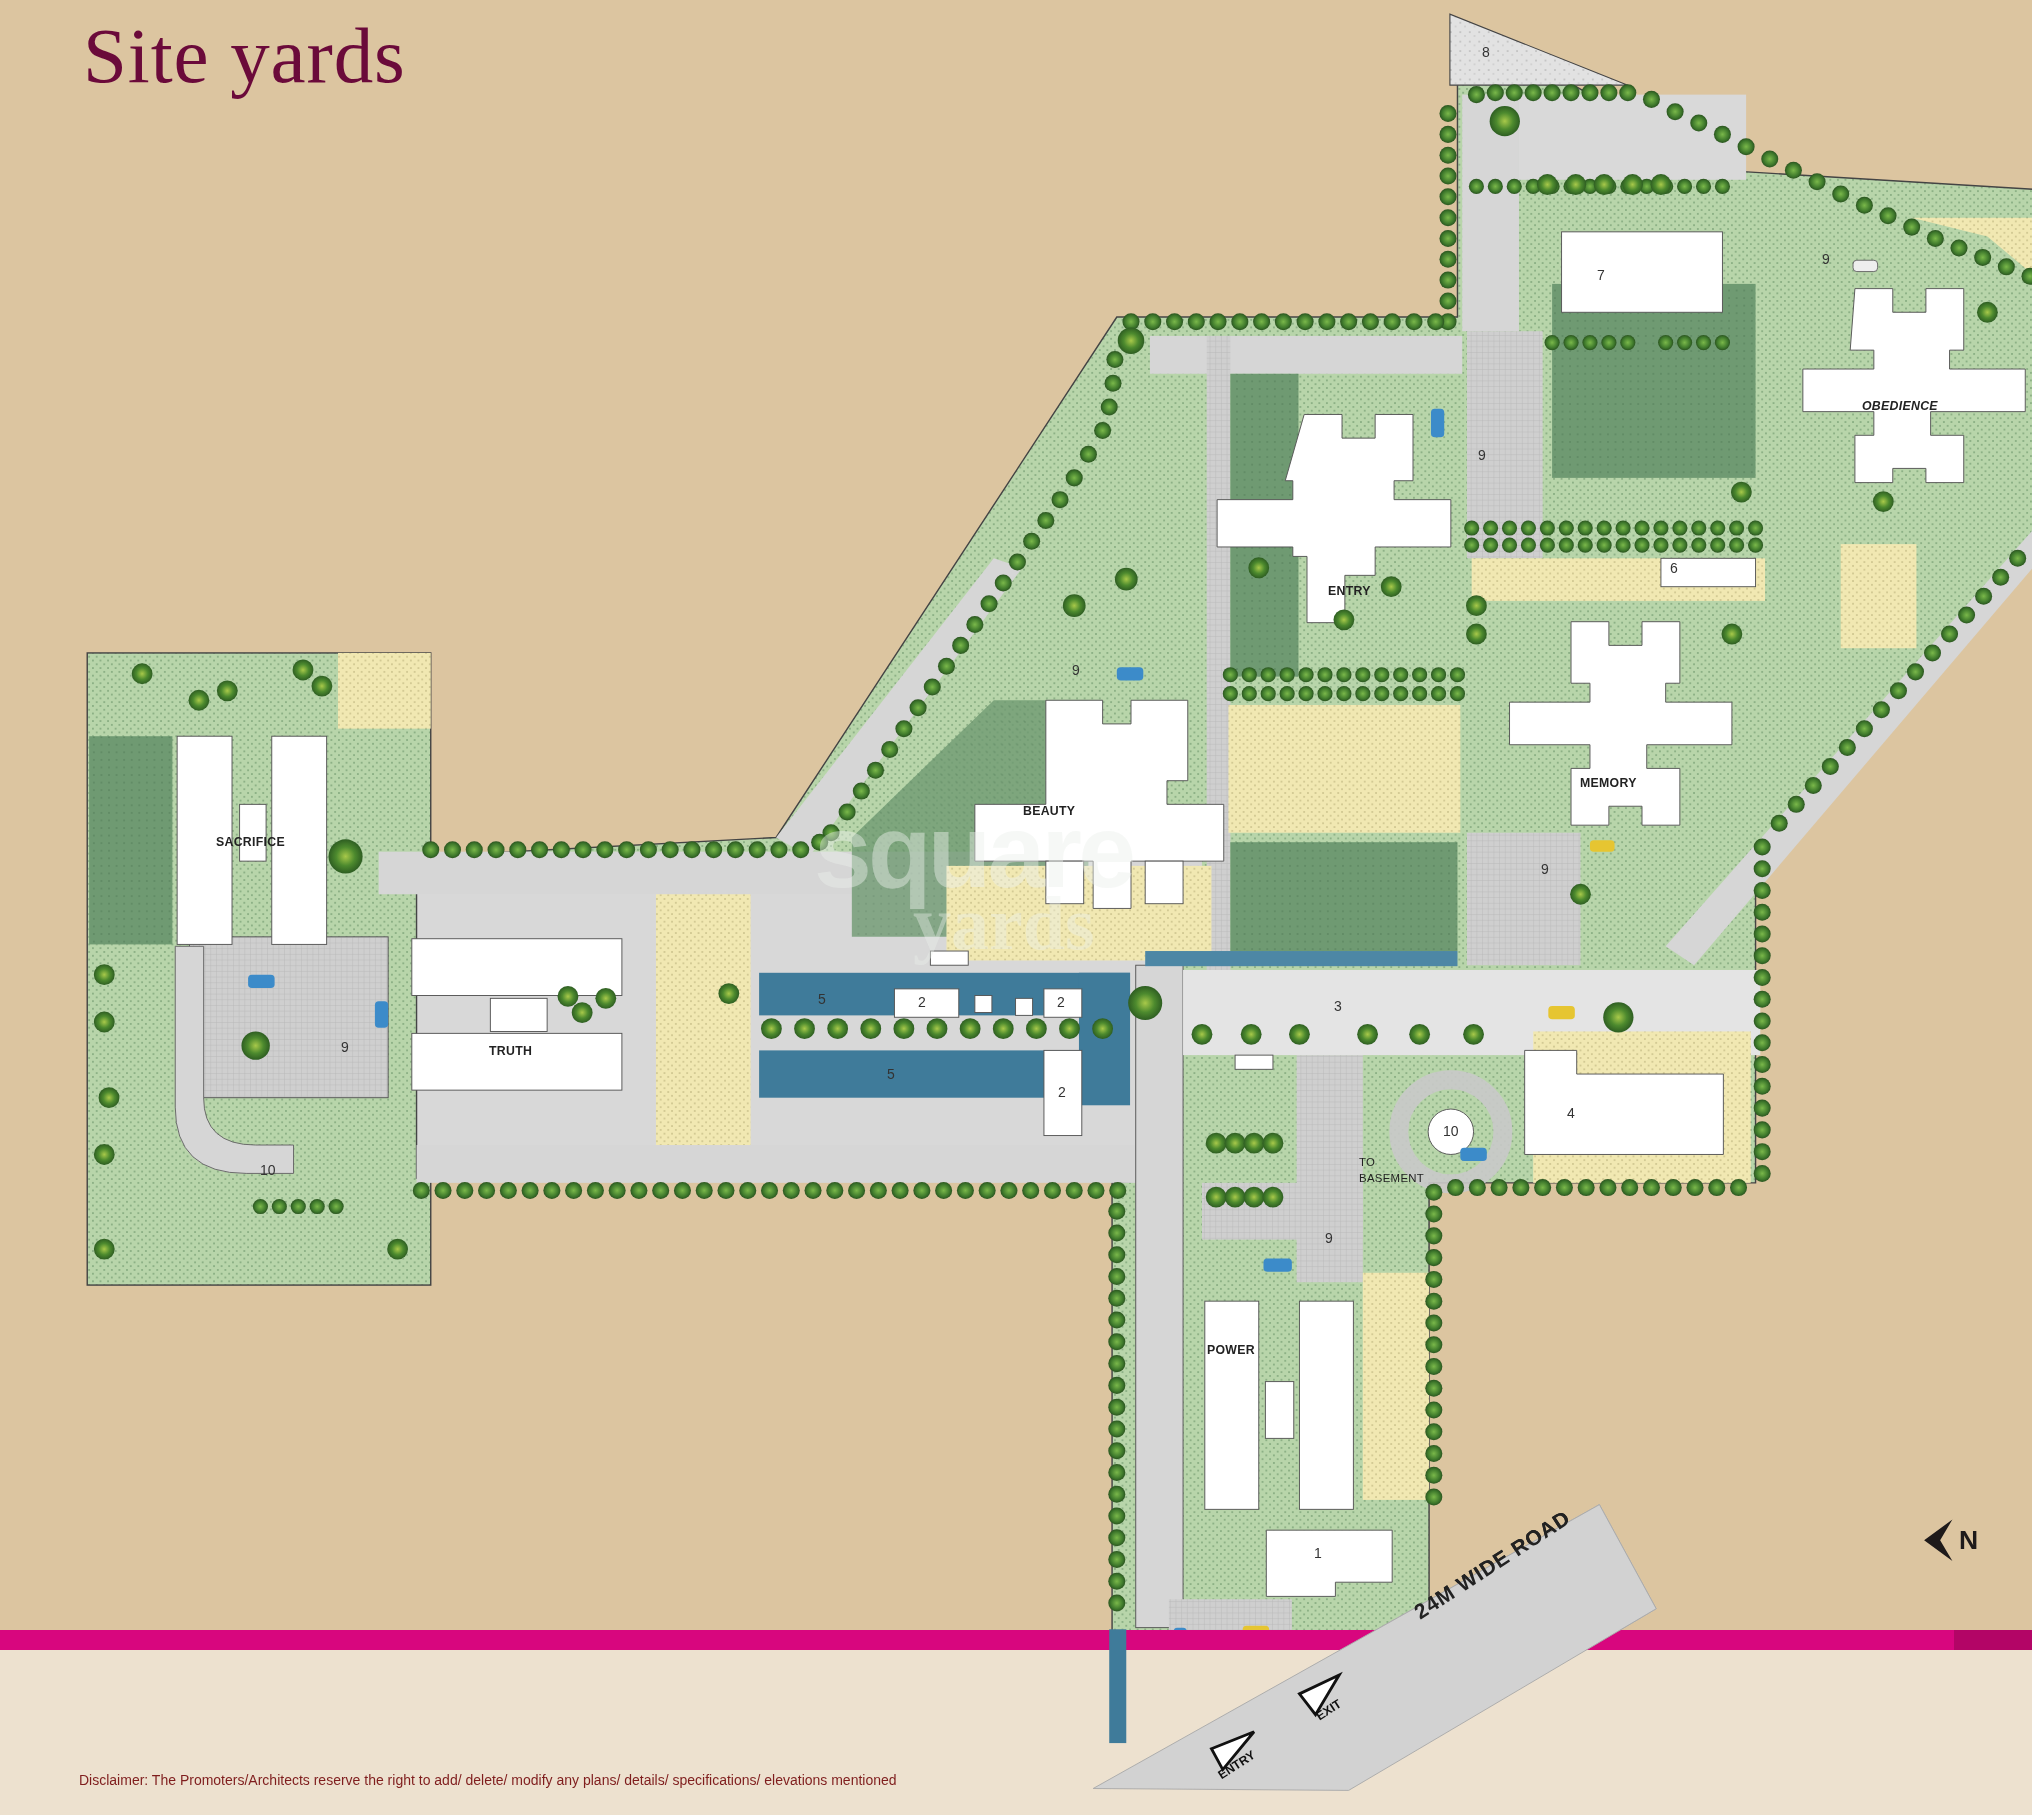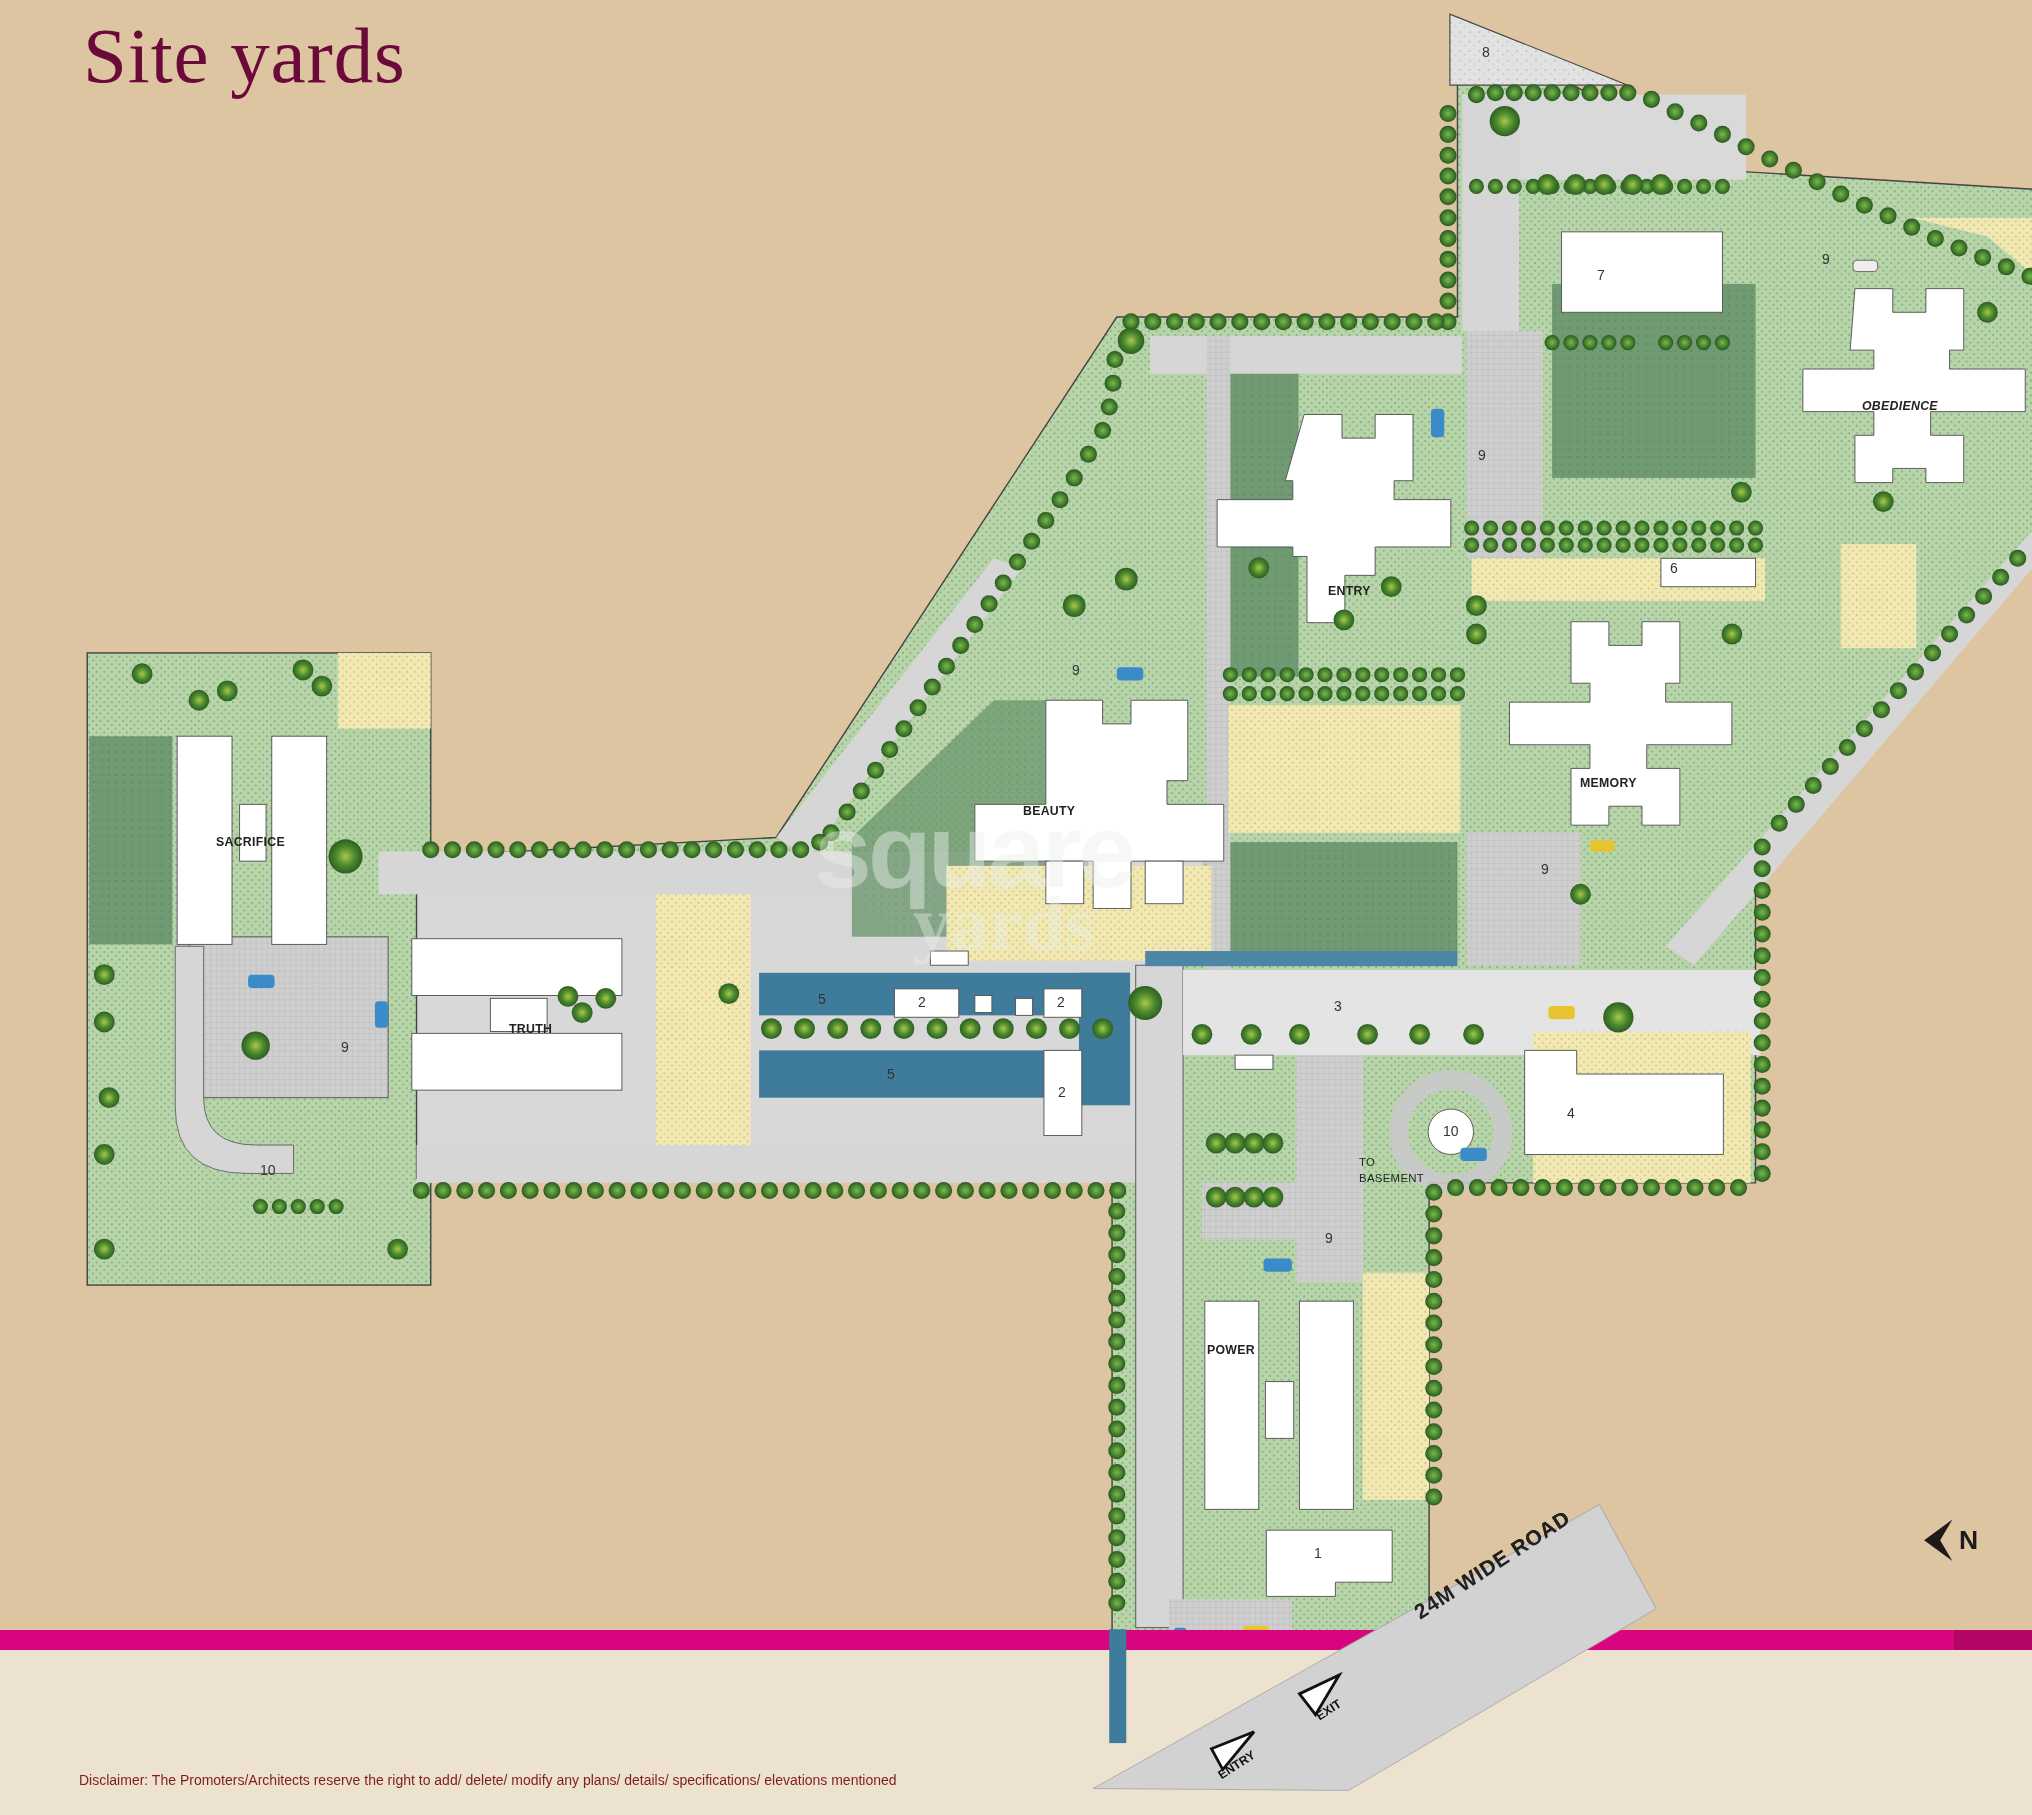--- a/index.html
+++ b/index.html
@@ -581,21 +581,21 @@
     <rect x="1313" y="1718" width="28" height="14" rx="4" fill="#e6c531"></rect>
     <rect x="1680" y="888" width="26" height="12" rx="4" fill="#e6c531"></rect>
     <rect x="1958" y="275" width="26" height="12" rx="4" fill="#eee" stroke="#666"></rect>
   </g>
 </svg>
 
 <div class="wm">square</div>
 <div class="wm2">yards</div>
 
 <div class="lbl" style="left:216px;top:835px;">SACRIFICE</div>
-<div class="lbl" style="left:489px;top:1022px;margin-left:20px;">TRUTH</div>
+<div class="lbl" style="left:489px;top:1044px;">TRUTH</div>
 <div class="lbl" style="left:1023px;top:804px;">BEAUTY</div>
 <div class="lbl" style="left:1328px;top:584px;">ENTRY</div>
 <div class="lbl" style="left:1580px;top:744px;margin-top:32px;">MEMORY</div>
 <div class="lbl" style="left:1862px;top:399px;font-style:italic;">OBEDIENCE</div>
 <div class="lbl" style="left:1207px;top:1343px;">POWER</div>
 
 <div class="num" style="left:1314px;top:1545px;">1</div>
 <div class="num" style="left:918px;top:994px;">2</div>
 <div class="num" style="left:1057px;top:994px;">2</div>
 <div class="num" style="left:1058px;top:1084px;">2</div>

